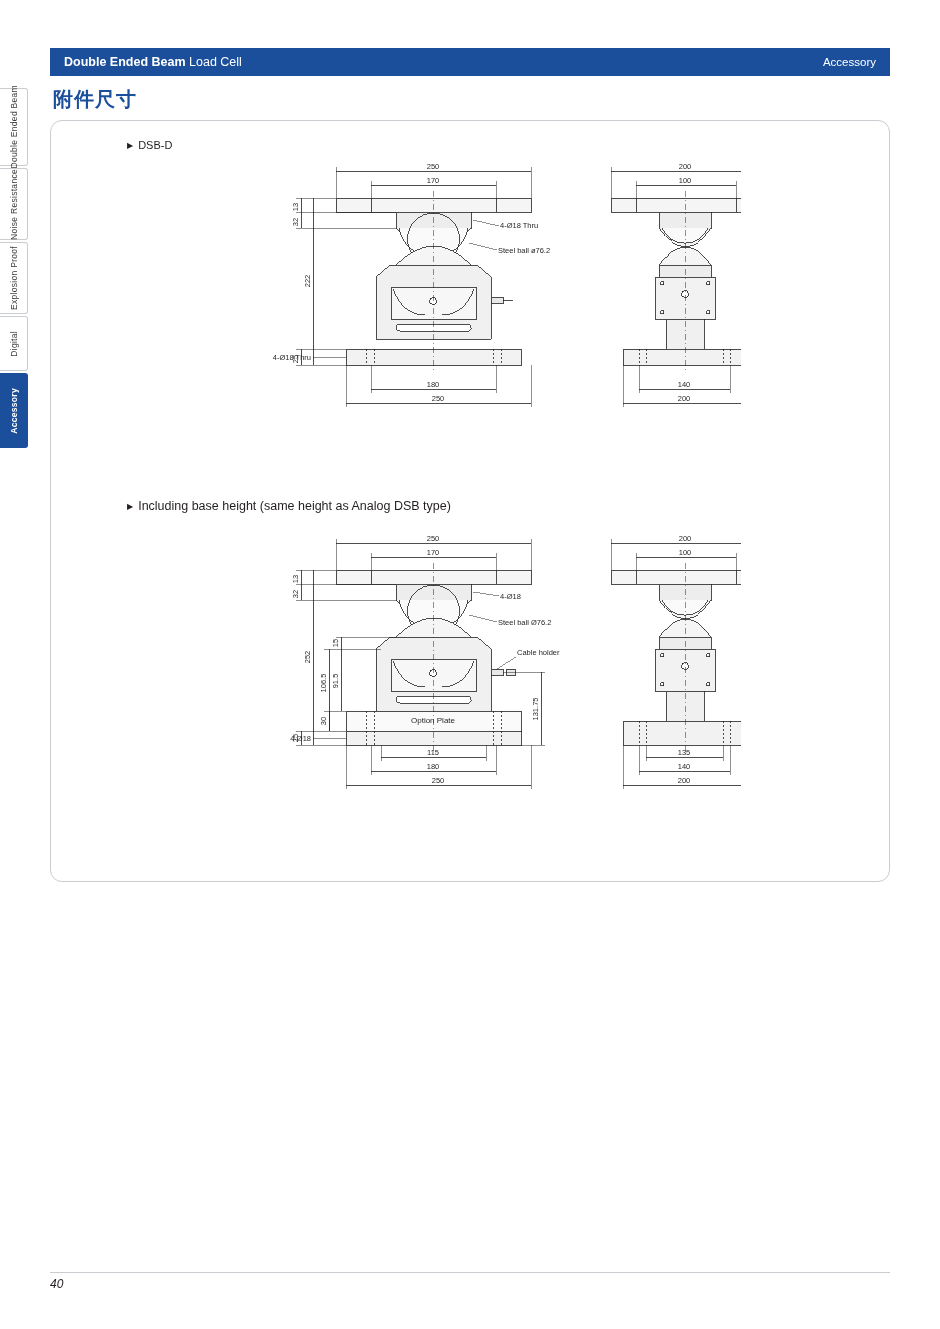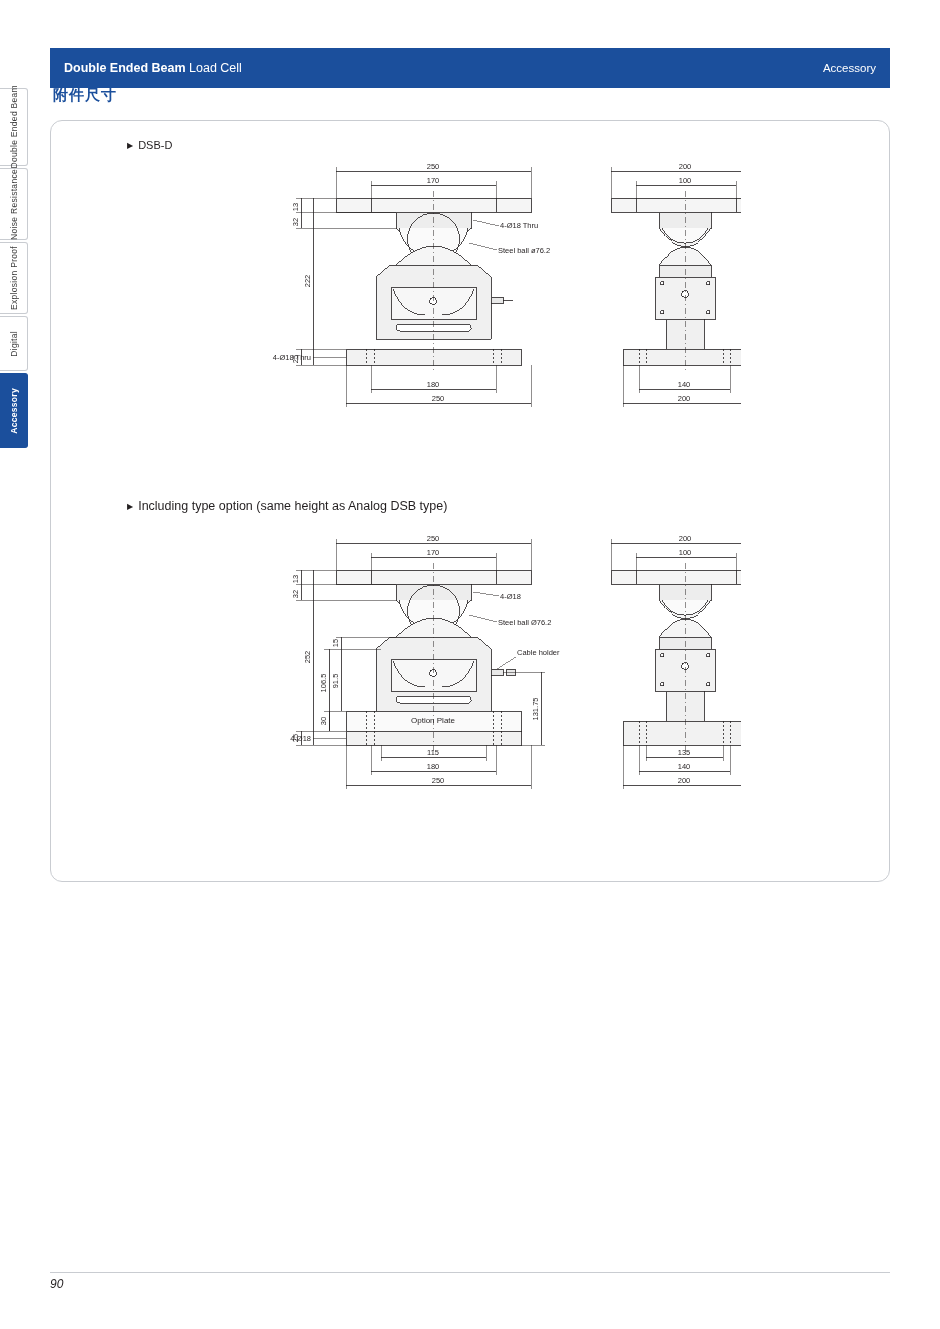--- a/index.html
+++ b/index.html
@@ -32,34 +32,34 @@
     white-space:nowrap;
     color:#3b3b3b;
   }
   .side-tab.active{
     background:#1b4f9c;border-color:#1b4f9c;
   }
   .side-tab.active span{color:#ffffff;font-weight:bold;}
 
   
   .header-bar{
-    position:absolute;left:50px;top:48px;width:840px;height:40px;
+    position:absolute;left:50px;top:48px;width:840px;height:28px;
     background:#1b4f9c;color:#fff;
     display:flex;align-items:center;justify-content:space-between;
     box-sizing:border-box;padding:0 14px;
   }
   .header-left{font-size:12.5px;}
   .header-left b{font-weight:bold;}
   .header-left .light{font-weight:normal;}
   .header-right{font-size:11.5px;}
 
   
   .page-title{
     position:absolute;left:53px;top:86px;
-    font-size:15px;font-weight:bold;color:#1b4f9c;
+    font-size:20px;font-weight:bold;color:#1b4f9c;
     letter-spacing:1px;
   }
 
   
   .panel{
     position:absolute;left:50px;top:120px;width:840px;height:762px;
     border:1px solid #c9ccd1;border-radius:12px;
     box-sizing:border-box;background:#fff;
   }
 
@@ -242,21 +242,21 @@
         <text x="259" y="67">4-Ø18 Thru</text>
         <text x="257" y="92">Steel ball ø76.2</text>
       </g>
       <g font-family="'Liberation Sans',sans-serif" font-size="7.5" fill="#231f20" text-anchor="end">
         <text x="70" y="199">4-Ø18 Thru</text>
       </g>
     </svg>
   </div>
 
   <div class="sec-label big" style="left:28px;top:378px;">
-    <span class="caret">▶</span><span>Including type option (same height as Analog DSB type)</span>
+    <span class="caret">▶</span><span>Including base height (same height as Analog DSB type)</span>
   </div>
 
   <div class="dwg" style="left:190px;top:412px;">
     <svg width="500" height="310" viewBox="0 0 500 310">
       <g stroke="#231f20" fill="none" stroke-width="0.8" shape-rendering="crispEdges">
 
         <rect x="95" y="37" width="195" height="14" fill="#f5f5f5"></rect>
         <line x1="130" y1="37" x2="130" y2="51"></line>
         <line x1="255" y1="37" x2="255" y2="51"></line>
         <rect x="155" y="51" width="75" height="16" fill="#ededed"></rect>
@@ -398,13 +398,13 @@
       </g>
       <g font-family="'Liberation Sans',sans-serif" font-size="7.5" fill="#231f20" text-anchor="end">
         <text x="70" y="208">4-Ø18</text>
       </g>
     </svg>
   </div>
 
 </div>
 
 <div class="footer-rule"></div>
-<div class="page-num">90</div>
+<div class="page-num">40</div>
 
 </body></html>

